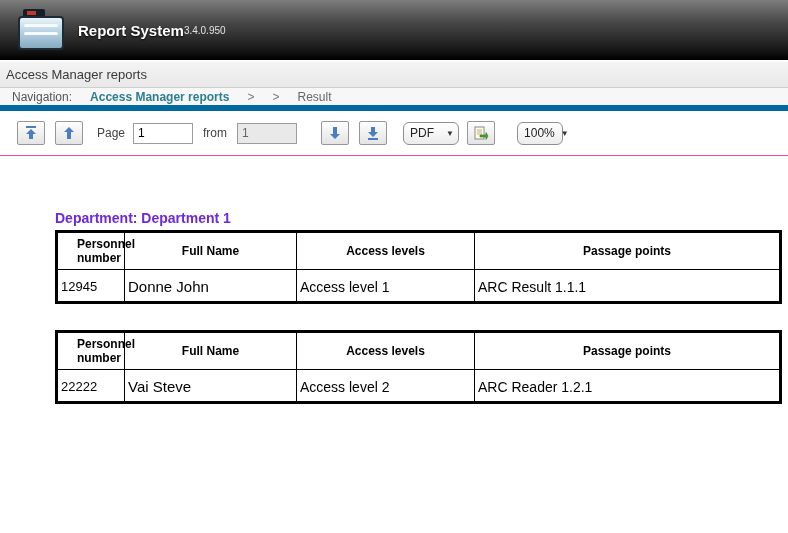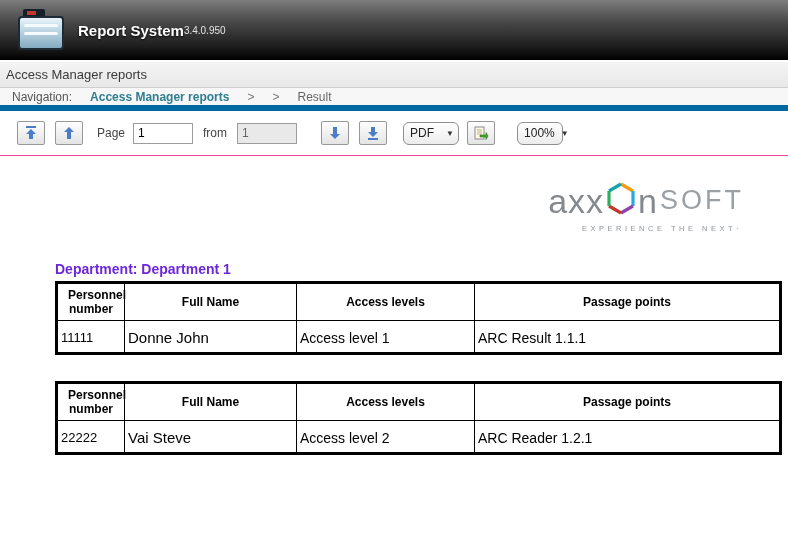--- a/index.html
+++ b/index.html
@@ -142,21 +142,21 @@
     border-collapse: collapse;
     width: 724px;
     border: 3px solid #000;
     table-layout: fixed;
   }
   table.report-table th, table.report-table td {
     border: 1px solid #000;
   }
   table.report-table th {
     font-size: 12px; font-weight: bold; text-align: center;
-    padding: 4px 10px; height: 34px; vertical-align: middle; color: #000;
+    padding: 4px 19px; height: 34px; vertical-align: middle; color: #000;
   }
   table.report-table td {
     padding: 8px 3px 6px 3px; height: 31px; vertical-align: middle; color: #000;
   }
   td.c-personnel { font-size: 13px; }
   td.c-name { font-size: 15px; }
   td.c-access, td.c-passage { font-size: 14px; }
 </style>
 </head>
 <body>
@@ -248,38 +248,20 @@
   </div>
   <div class="sp22"></div>
   <div class="tb-select" style="width:46px;">
     <span>100%</span>
     <span class="caret">▼</span>
   </div>
 </div>
 
 <div class="report-area">
 
-  <div class="logo-wrap">
-    <div class="logo-row">
-      <span class="logo-axx">axx</span>
-      <span class="logo-hex">
-        <svg width="30" height="33" viewBox="0 0 30 33">
-          <line x1="15" y1="2" x2="27" y2="9" stroke="#f39c12" stroke-width="3.2"></line>
-          <line x1="27" y1="9" x2="27" y2="24" stroke="#27aae1" stroke-width="3.2"></line>
-          <line x1="27" y1="24" x2="15" y2="31" stroke="#8e44ad" stroke-width="3.2"></line>
-          <line x1="15" y1="31" x2="3" y2="24" stroke="#c0392b" stroke-width="3.2"></line>
-          <line x1="3" y1="24" x2="3" y2="9" stroke="#2eaf5e" stroke-width="3.2"></line>
-          <line x1="3" y1="9" x2="15" y2="2" stroke="#16a3a8" stroke-width="3.2"></line>
-        </svg>
-      </span>
-      <span class="logo-n">n</span>
-      <span class="logo-soft">SOFT</span>
-    </div>
-    <div class="logo-tagline">EXPERIENCE THE NEXT·</div>
-  </div>
 
 
   <div class="dept-block dept-1">
     <div class="dept-heading">Department: Department 1</div>
     <table class="report-table">
       <colgroup>
         <col style="width:68px">
           <col style="width:172px">
           <col style="width:178px">
           <col style="width:306px">
@@ -287,21 +269,21 @@
       <thead>
         <tr>
           <th>Personnel number</th>
           <th>Full Name</th>
           <th>Access levels</th>
           <th>Passage points</th>
         </tr>
       </thead>
       <tbody>
         <tr>
-          <td class="c-personnel">11111</td>
+          <td class="c-personnel">12945</td>
           <td class="c-name">Donne John</td>
           <td class="c-access">Access level 1</td>
           <td class="c-passage">ARC Result 1.1.1</td>
         </tr>
       </tbody>
     </table>
   </div>
 
   <div class="dept-block dept-2">
     <table class="report-table">

